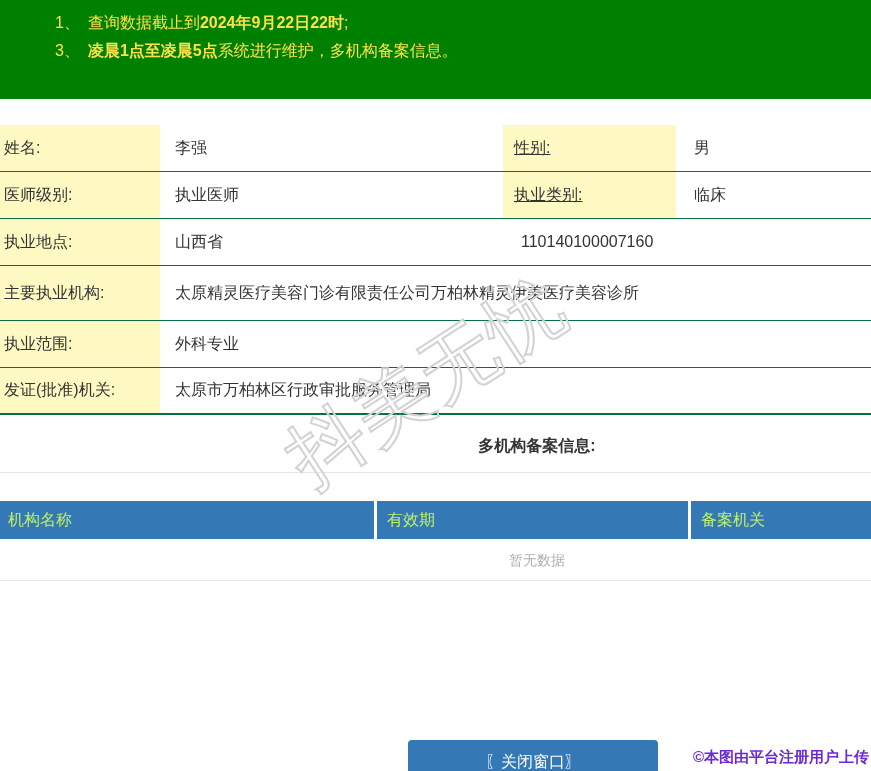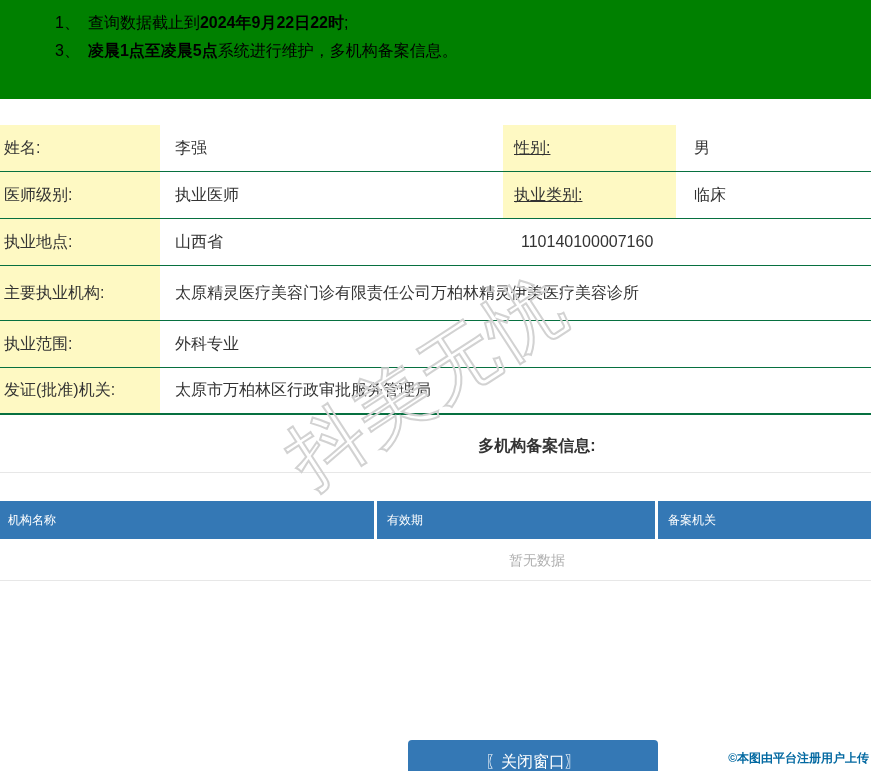--- a/index.html
+++ b/index.html
@@ -8,21 +8,21 @@
     position:relative;
     background:#fff;
     font-family:"Liberation Sans","DejaVu Sans",sans-serif;
     color:#333;
   }
   
   .banner {
     position:relative; z-index:10;
     width:871px; height:99px;
     background:#008000;
-    color:#000000;
+    color:#fde047;
     padding:9px 0 0 55px;
     font-size:16px;
   }
   .banner-line { line-height:28px; white-space:nowrap; }
   .banner-line .num { margin-right:8px; }
   .banner-line b { font-weight:bold; }
   
   .content { width:1074px; }
   
   .info-table { margin-top:26px; }
@@ -47,26 +47,26 @@
     font-weight:bold;
     font-size:16px;
     padding:21px 0 15px 0;
   }
   .thin-rule { border-top:1px solid #e7e7e7; width:1074px; }
   .ftable-head {
     position:relative; z-index:10;
     display:flex; margin-top:28px;
   }
   .fth {
-    background:#3478b5; color:#ffffff;
+    background:#3478b5; color:#bef264;
     height:38px; line-height:38px;
-    font-size:12px;
+    font-size:16px;
   }
   .fth1 { width:374px; padding-left:8px; margin-right:3px; }
-  .fth2 { width:278px; padding-left:10px; margin-right:3px; }
+  .fth2 { width:311px; padding-left:10px; margin-right:3px; }
   .fth3 { flex:1; padding-left:10px; }
   .empty-row {
     text-align:center;
     color:#b0b0b0;
     font-size:14px;
     padding:13px 0 10px 0;
     border-bottom:1px solid #e7e7e7;
   }
   
   .close-btn {
@@ -89,22 +89,22 @@
     white-space:nowrap;
     color:transparent;
     -webkit-text-stroke:2px #d2d2d2;
     transform:rotate(-33deg);
     pointer-events:none;
   }
   
   .credit {
     position:absolute; z-index:11;
     right:2px; bottom:4px;
-    font-size:12px; font-weight:bold;
-    color:#0369a1;
+    font-size:15px; font-weight:bold;
+    color:#6d28d9;
     text-shadow:1px 1px 0 #fff,-1px -1px 0 #fff,1px -1px 0 #fff,-1px 1px 0 #fff;
   }
 </style>
 </head>
 <body>
 
 <div class="banner">
   <div class="banner-line"><span class="num">1、</span><span>查询数据截止到</span><b>2024年9月22日22时</b><span>;</span></div>
   <div class="banner-line"><span class="num">3、</span><span></span><b>凌晨1点至凌晨5点</b><span>系统进行维护，多机构备案信息。</span></div>
 </div>

